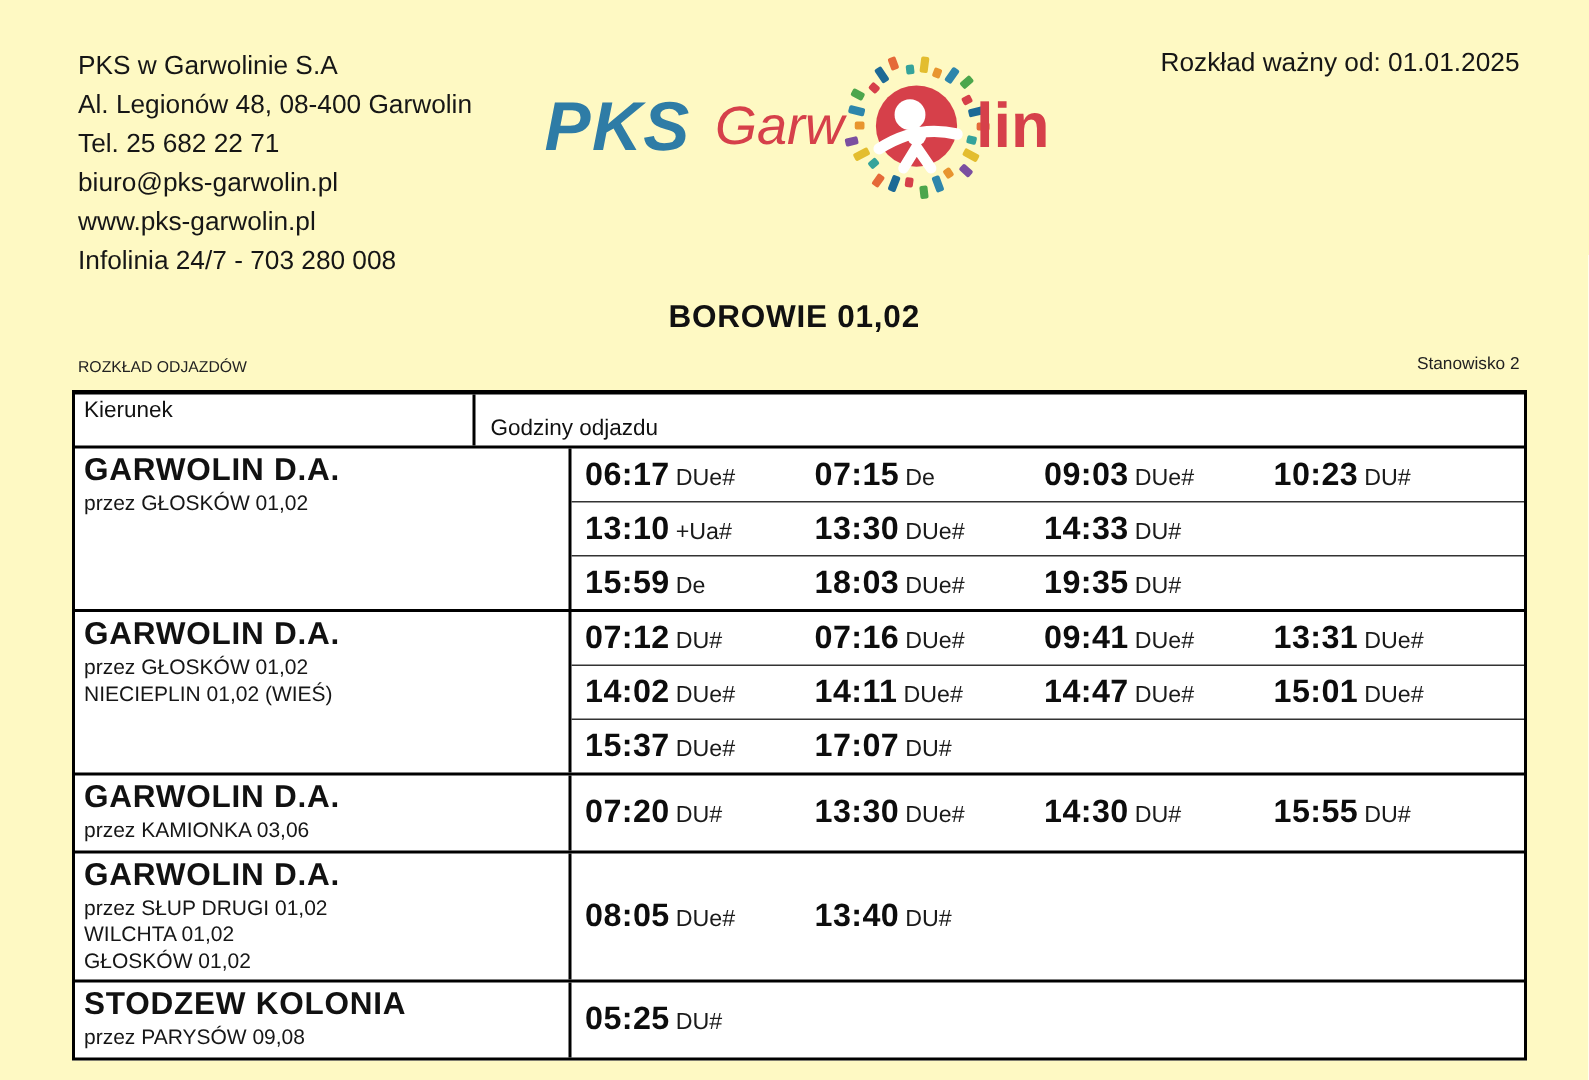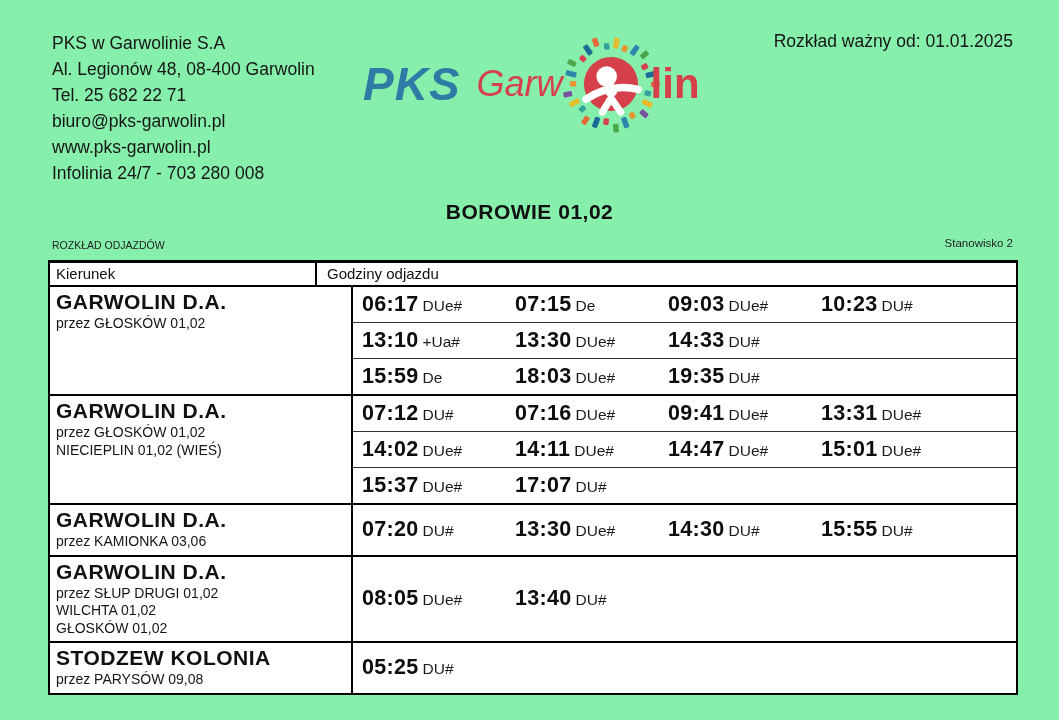--- a/index.html
+++ b/index.html
@@ -6,21 +6,21 @@
     margin: 0;
     padding: 0;
     background: #ffffff;
     font-family: "Liberation Sans", sans-serif;
     color: #1a1a1a;
   }
   .page {
     position: relative;
     width: 1059px;
     height: 720px;
-    background: #86efac;
+    background: #fef9c3;
     overflow: hidden;
   }
 
   
   .company-block {
     position: absolute;
     left: 52px;
     top: 30px;
     font-size: 17.5px;
     line-height: 26px;
@@ -113,31 +113,31 @@
     color: #111;
   }
   .tt-head .head-dir {
     width: 267px;
     box-sizing: border-box;
     border-right: 2px solid #000;
     padding: 2px 6px 3px 6px;
   }
   .tt-head .head-times {
     flex: 1;
-    padding: 2px 6px 3px 10px;
+    padding: 14px 6px 3px 10px;
   }
   .tt-group {
     display: flex;
     align-items: stretch;
   }
   .tt-group + .tt-group {
     border-top: 2px solid #000;
   }
   .dest-cell {
-    width: 303px;
+    width: 331px;
     box-sizing: border-box;
     border-right: 2px solid #000;
     padding: 2px 6px 4px 6px;
   }
   .dest-name {
     font-size: 21px;
     font-weight: bold;
     letter-spacing: 0.5px;
     color: #111;
     line-height: 26px;

